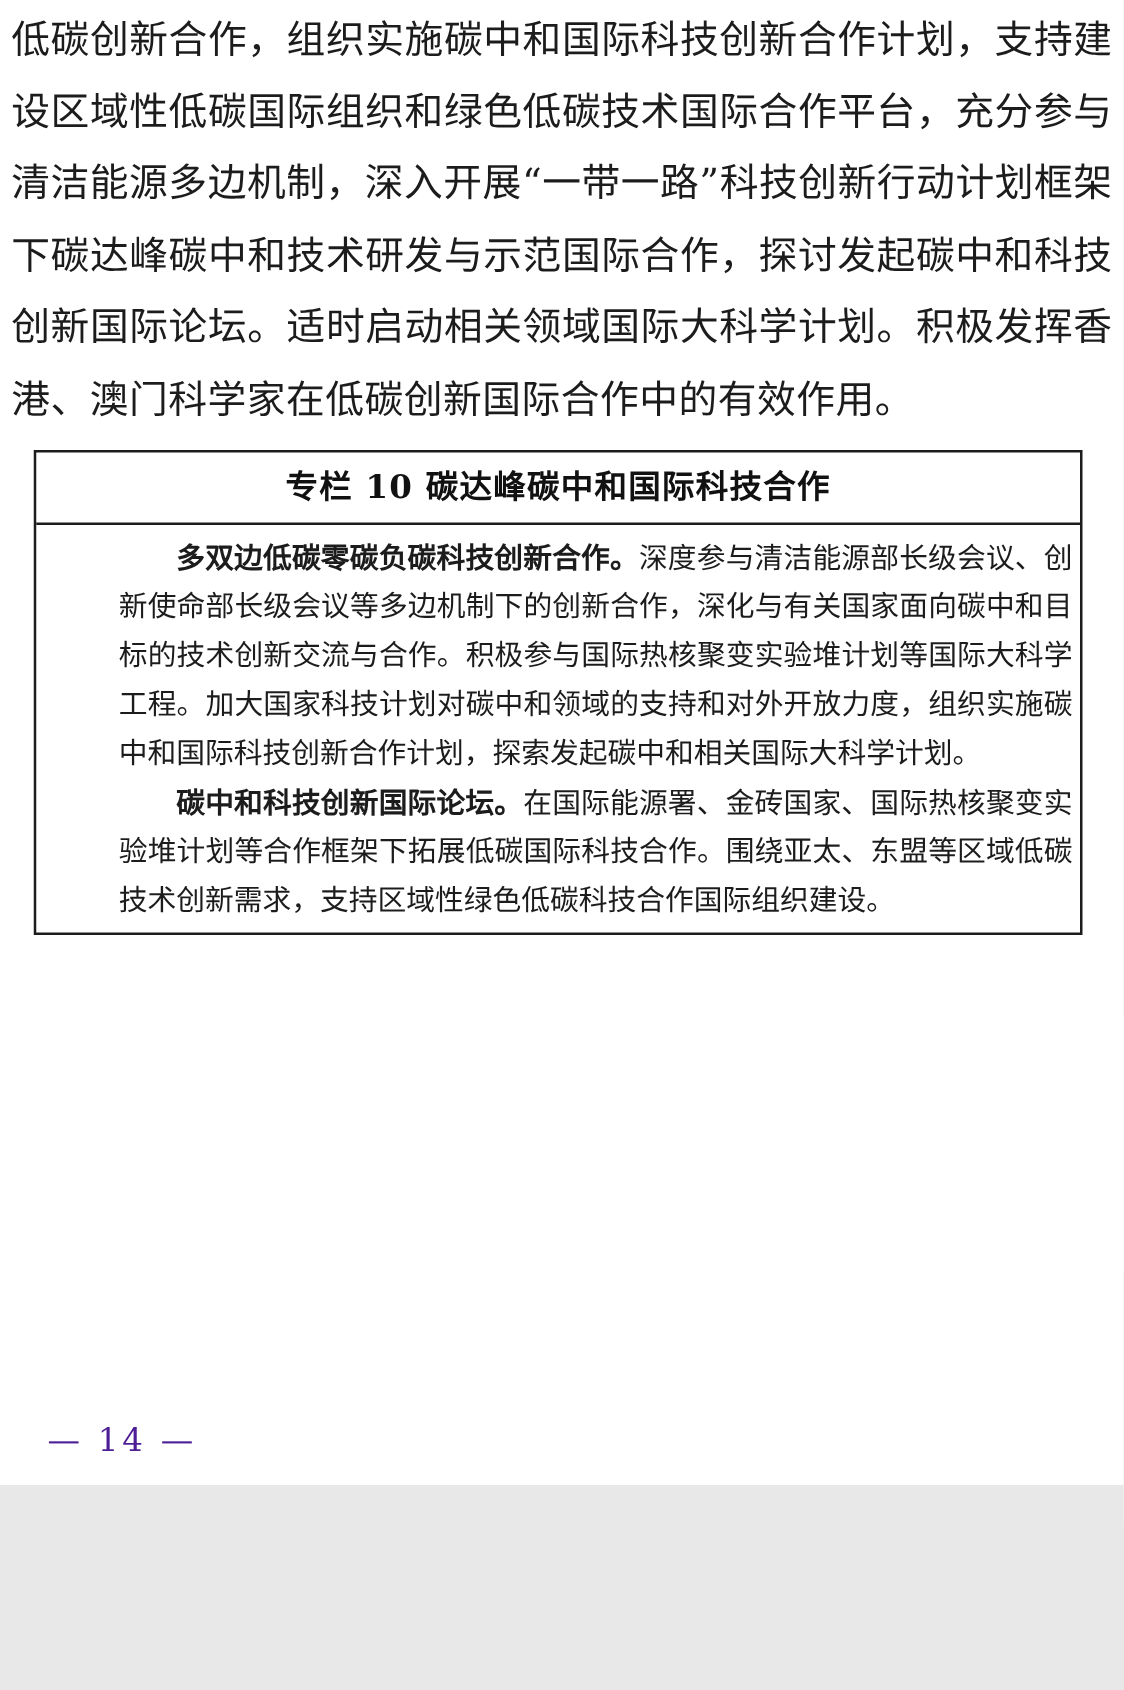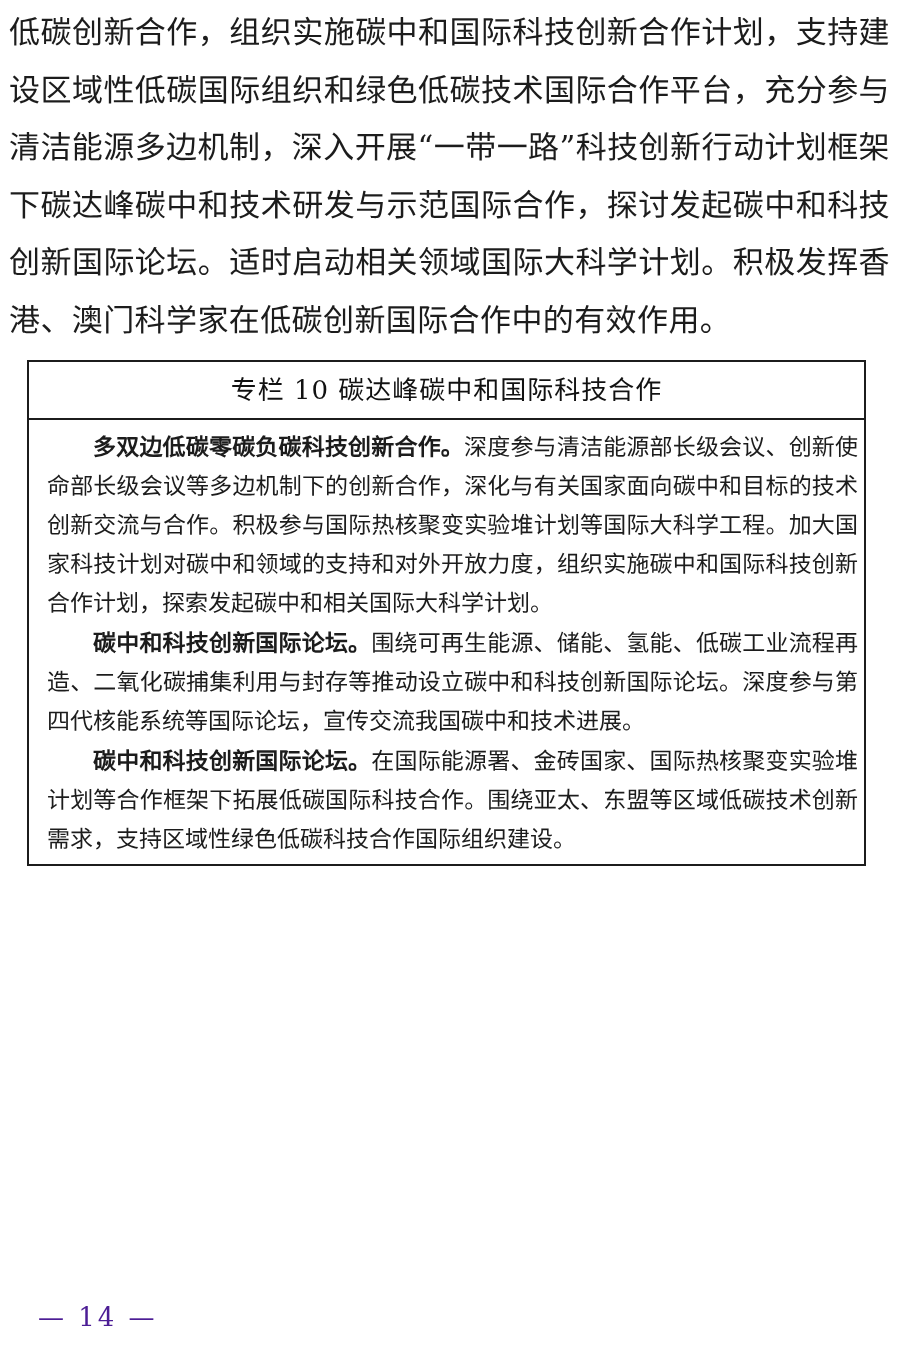--- a/index.html
+++ b/index.html
@@ -3,21 +3,21 @@
 <meta charset="utf-8">
 <style>
   html, body {
     margin: 0;
     padding: 0;
     background: #e8e8e8;
   }
   .page {
     position: relative;
     width: 899px;
-    height: 1352px;
+    height: 1188px;
     margin: 0 auto;
     background: #ffffff;
     color: #1c1c1c;
     font-family: "DejaVu Serif", "Liberation Serif", serif;
     box-sizing: border-box;
     padding: 4px 9px 0 9px;
     overflow: hidden;
   }
   .body-text {
     margin: 0;
@@ -33,28 +33,29 @@
     margin-top: 21px;
   }
   .column-box {
     margin: 10px 24px 0 18px;
     border: 2px solid #1c1c1c;
   }
   .column-box-header {
     height: 56px;
     line-height: 56px;
     text-align: center;
-    font-weight: normal;
+    font-weight: bold;
     font-size: 26px;
     letter-spacing: 1px;
     border-bottom: 2px solid #1c1c1c;
     color: #111111;
   }
   .column-box-content {
     padding: 7px 6px 5px 18px;
+    margin-left: 48px;
   }
   .box-para {
     margin: 0;
     font-size: 23px;
     line-height: 39px;
     letter-spacing: 0px;
     text-align: justify;
     text-justify: inter-character;
     text-indent: 2em;
     color: #1c1c1c;
@@ -78,23 +79,20 @@
 
   <p class="body-text">低碳创新合作，组织实施碳中和国际科技创新合作计划，支持建设区域性低碳国际组织和绿色低碳技术国际合作平台，充分参与清洁能源多边机制，深入开展“一带一路”科技创新行动计划框架下碳达峰碳中和技术研发与示范国际合作，探讨发起碳中和科技创新国际论坛。适时启动相关领域国际大科学计划。积极发挥香港、澳门科学家在低碳创新国际合作中的有效作用。</p>
 
   <div class="column-box">
     <div class="column-box-header">专栏 10  碳达峰碳中和国际科技合作</div>
     <div class="column-box-content">
       <p class="box-para">
         <span class="lead">多双边低碳零碳负碳科技创新合作。</span><span>深度参与清洁能源部长级会议、创新使命部长级会议等多边机制下的创新合作，深化与有关国家面向碳中和目标的技术创新交流与合作。积极参与国际热核聚变实验堆计划等国际大科学工程。加大国家科技计划对碳中和领域的支持和对外开放力度，组织实施碳中和国际科技创新合作计划，探索发起碳中和相关国际大科学计划。</span>
       </p>
       <p class="box-para">
-        <span class="lead">碳中和科技创新国际论坛。</span><span>围绕可再生能源、储能、氢能、低碳工业流程再造、二氧化碳捕集利用与封存等推动设立碳中和科技创新国际论坛。深度参与第四代核能系统等国际论坛，宣传交流我国碳中和技术进展。</span>
-      </p>
-      <p class="box-para">
         <span class="lead">碳中和科技创新国际论坛。</span><span>在国际能源署、金砖国家、国际热核聚变实验堆计划等合作框架下拓展低碳国际科技合作。围绕亚太、东盟等区域低碳技术创新需求，支持区域性绿色低碳科技合作国际组织建设。</span>
       </p>
     </div>
   </div>
 
 
   <div class="page-footer">— 14 —</div>
 
 </div>
 

